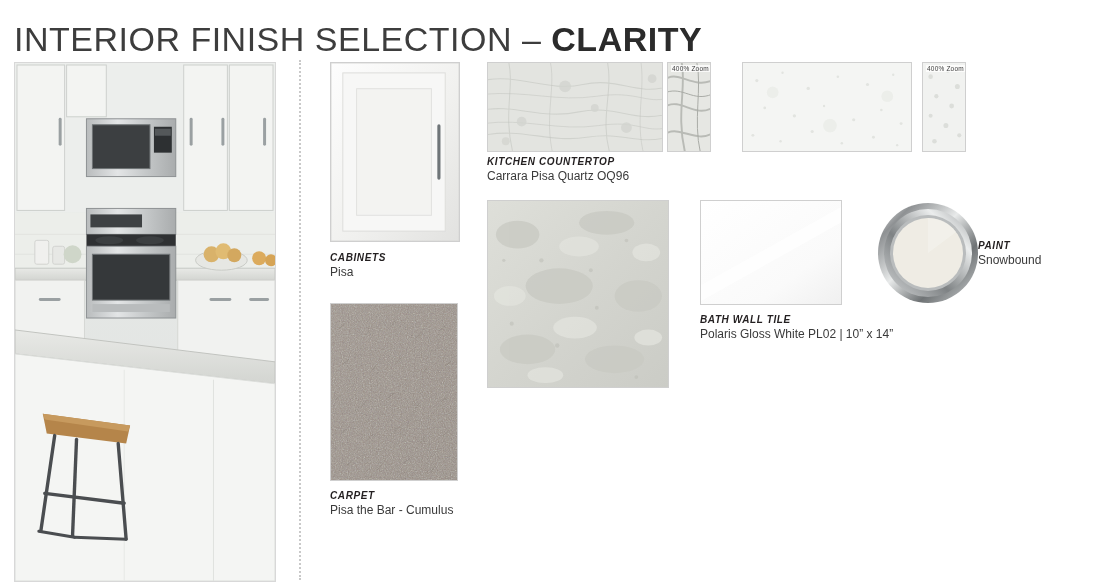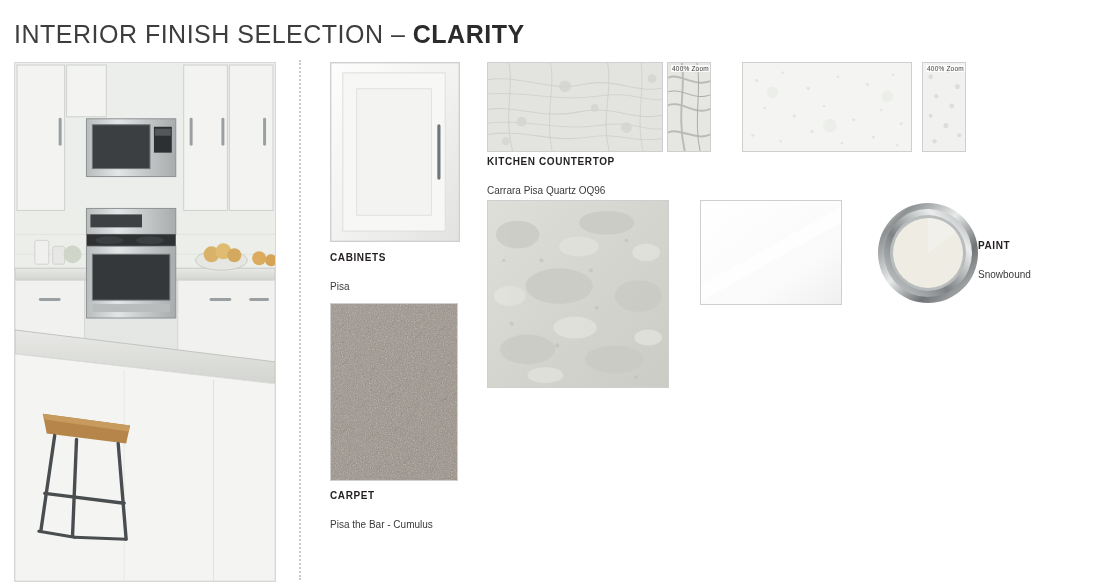--- a/index.html
+++ b/index.html
@@ -8,21 +8,21 @@
     width: 1110px; height: 585px;
     background: #ffffff;
     font-family: "Liberation Sans", sans-serif;
     overflow: hidden;
   }
   .page { position: relative; width: 1110px; height: 585px; background: #fff; }
 
   
   .header {
     position: absolute; left: 14px; top: 20px;
-    font-size: 25px; letter-spacing: 0.5px; color: #3d3d3d;
+    font-size: 34px; letter-spacing: 0.5px; color: #3d3d3d;
     font-weight: 300; white-space: nowrap;
   }
   .header .brand { font-weight: 700; color: #2b2b2b; letter-spacing: 0.5px; }
 
   
   .divider {
     position: absolute; left: 299px; top: 60px; width: 1px; height: 520px;
     border-left: 2px dotted #c9c9c9;
   }
 
@@ -31,23 +31,24 @@
     position: absolute; left: 14px; top: 62px; width: 262px; height: 520px;
     border: 1px solid #d8d8d8; overflow: hidden; background: #dfe2e1;
   }
   .hero-svg { display:block; width: 100%; height: 100%; }
 
   
   .lbl { position: absolute; }
   .lbl .t {
     font-size: 10px; font-weight: 700; color: #231f20; letter-spacing: 0.6px;
     white-space: nowrap;
+    font-style: italic;
   }
   .lbl .s {
-    font-size: 10px; color: #3a3a3a; margin-top: 18px; white-space: nowrap;
+    font-size: 12px; color: #3a3a3a; margin-top: 2px; white-space: nowrap;
   }
 
   
   .sw { position: absolute; border: 1px solid #cfcfcf; overflow: hidden; background:#eee; }
   .sw svg, .sw .fill { display:block; width: 100%; height: 100%; }
 
   .zoomtag {
     position: absolute; left: 3px; top: 2px;
     font-size: 6.5px; color: #3d3d3d; letter-spacing: 0.2px;
     background: rgba(255,255,255,0.75); padding: 0 1px;
@@ -340,20 +341,24 @@
         <linearGradient id="glossg" x1="0" y1="0" x2="1" y2="1">
           <stop offset="0%" stop-color="#ffffff"></stop>
           <stop offset="70%" stop-color="#fafafa"></stop>
           <stop offset="100%" stop-color="#f0f0f0"></stop>
         </linearGradient>
       </defs>
       <rect width="142" height="105" fill="url(#glossg)"></rect>
       <path d="M0 86 L142 6 L142 22 L0 102 Z" fill="#ffffff" opacity="0.75"></path>
     </svg>
   </div>
+  <div class="lbl" style="left:700px; top:314px;">
+    <div class="t">BATH WALL TILE</div>
+    <div class="s">Polaris Gloss White PL02 | 10” x 14”</div>
+  </div>
 
   <div class="paintcan">
     <svg viewBox="0 0 104 104">
       <defs>
         <linearGradient id="rimg" x1="0" y1="0" x2="1" y2="1">
           <stop offset="0%" stop-color="#fafafa"></stop>
           <stop offset="18%" stop-color="#8e9193"></stop>
           <stop offset="45%" stop-color="#e8eaea"></stop>
           <stop offset="70%" stop-color="#6f7375"></stop>
           <stop offset="100%" stop-color="#cfd2d3"></stop>

